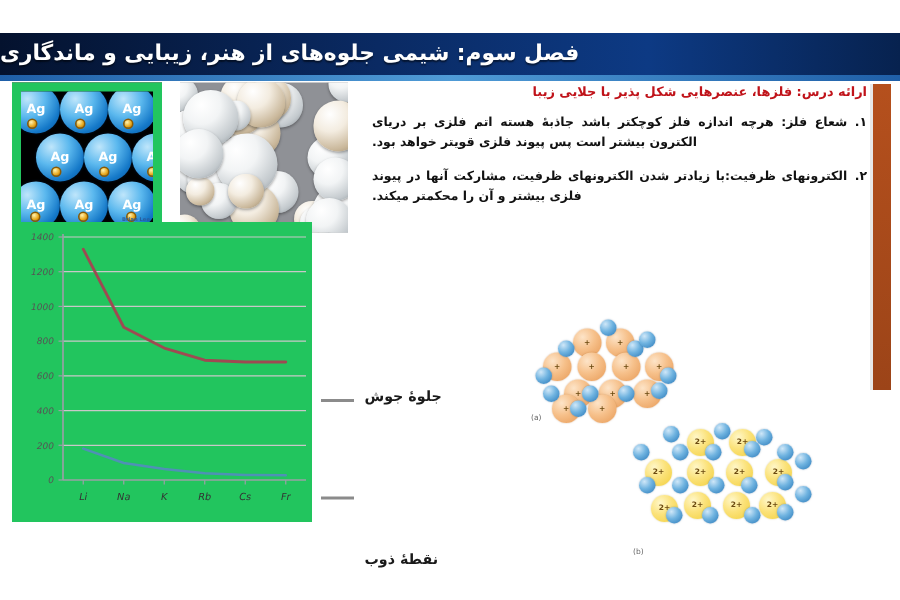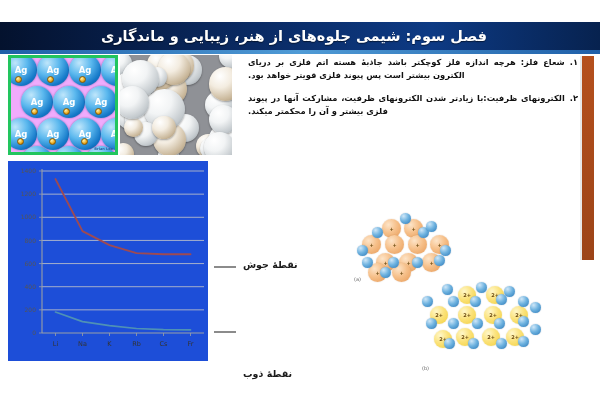--- a/index.html
+++ b/index.html
@@ -14,21 +14,21 @@
     width: 600px; height: 400px;
     background: #ffffff;
     overflow: hidden;
   }
 
   
   .top-white { position:absolute; left:0; top:0; width:600px; height:22px; background:#ffffff; }
   .title-bar {
     position:absolute; left:0; top:22px; width:600px; height:28px;
     background: linear-gradient(90deg, #04122e 0%, #0a2a63 42%, #0d3a84 72%, #07224f 100%);
-    display:flex; align-items:center; justify-content:center;
+    display:flex; align-items:center; justify-content:flex-start;
     padding-right:12px;
   }
   .title-text {
     color:#ffffff; font-size:14.5px; font-weight:bold;
     direction:rtl; white-space:nowrap; letter-spacing:.2px;
     text-shadow:0 1px 1px rgba(0,0,0,.5);
   }
   .thin-blue { position:absolute; left:0; top:50px; width:600px; height:4px;
     background:linear-gradient(90deg,#1f5fa8,#4f9bd6,#1f5fa8); }
 
@@ -36,22 +36,22 @@
   .right-accent {
     position:absolute; right:6px; top:56px; width:12px; height:204px;
     background:linear-gradient(180deg,#b5501d,#9c4418);
   }
   .right-accent-edge {
     position:absolute; right:18px; top:56px; width:2px; height:204px; background:#e8e8e8;
   }
 
   
   .ag-pic {
-    position:absolute; left:8px; top:55px; width:110px; height:100px;
-    background:#f0abfc; border:3px solid #22c55e; overflow:hidden;
+    position:absolute; left:8px; top:55px; width:100px; height:100px;
+    background:#000000; border:6px solid #22c55e; overflow:hidden;
   }
   .ag-grid { position:absolute; inset:0; }
   .ag-ball {
     position:absolute; width:32px; height:32px; border-radius:50%;
     background:radial-gradient(circle at 32% 28%, #bfe6fb 0%, #5bb8ee 38%, #1478c8 72%, #0a4f93 100%);
     display:flex; align-items:center; justify-content:center;
     color:#ffffff; font-size:8.5px; font-weight:bold;
     box-shadow:0 0 2px rgba(0,40,90,.5);
   }
   .ag-e {
@@ -84,22 +84,23 @@
   .bullet {
     display:flex; flex-direction:row; gap:5px;
     font-size:8.3px; line-height:1.62; color:#111111; font-weight:bold;
     margin-bottom:9px;
   }
   .bnum { flex:0 0 auto; color:#111111; }
   .btext { flex:1 1 auto; text-align:justify; text-align-last:left; }
 
   
   .chart-box {
-    position:absolute; left:8px; top:161px; width:200px; height:200px;
-    background:#1d4ed8;
+    position:absolute; left:8px; top:148px; width:200px; height:200px;
+    background:#22c55e;
+    font-style:italic;
   }
   .chart-svg { display:block; }
   .tick-lbl { font-size:6px; fill:#555555; font-family:"DejaVu Sans",sans-serif; }
   .cat-lbl  { font-size:6.5px; fill:#333333; font-family:"DejaVu Sans",sans-serif; }
 
   
   .leg {
     position:absolute; direction:rtl; font-size:9.5px; font-weight:bold;
     color:#1a1a1a; white-space:nowrap;
   }
@@ -223,20 +224,21 @@
       <div class="sp" style="width: 33.8477px; height: 33.8477px; left: 88.6111px; top: 12.3616px; background: radial-gradient(circle at 33% 27%, rgb(255, 255, 255) 0%, rgb(243, 236, 224) 35%, rgb(201, 183, 154) 72%, rgb(141, 126, 102) 100%); box-shadow: rgba(0, 0, 0, 0.35) 0px 1px 2px;"></div>
       <div class="sp" style="width: 22.0481px; height: 22.0481px; left: -9.58663px; top: -3.32934px; background: radial-gradient(circle at 33% 27%, rgb(255, 255, 255) 0%, rgb(242, 244, 245) 35%, rgb(195, 201, 205) 72%, rgb(127, 135, 141) 100%); box-shadow: rgba(0, 0, 0, 0.35) 0px 1px 2px;"></div>
       <div class="sp" style="width: 30.8905px; height: 30.8905px; left: 84.0263px; top: 77.383px; background: radial-gradient(circle at 33% 27%, rgb(255, 255, 255) 0%, rgb(242, 244, 245) 35%, rgb(195, 201, 205) 72%, rgb(127, 135, 141) 100%); box-shadow: rgba(0, 0, 0, 0.35) 0px 1px 2px;"></div>
       <div class="sp" style="width: 29.8564px; height: 29.8564px; left: -7.85872px; top: 17.6344px; background: radial-gradient(circle at 33% 27%, rgb(255, 255, 255) 0%, rgb(242, 244, 245) 35%, rgb(195, 201, 205) 72%, rgb(127, 135, 141) 100%); box-shadow: rgba(0, 0, 0, 0.35) 0px 1px 2px;"></div>
       <div class="sp" style="width: 19.5383px; height: 19.5383px; left: 27.9682px; top: 12.4125px; background: radial-gradient(circle at 33% 27%, rgb(255, 255, 255) 0%, rgb(242, 244, 245) 35%, rgb(195, 201, 205) 72%, rgb(127, 135, 141) 100%); box-shadow: rgba(0, 0, 0, 0.35) 0px 1px 2px;"></div>
       <div class="sp" style="width: 36.9733px; height: 36.9733px; left: 2.12434px; top: 5.44583px; background: radial-gradient(circle at 33% 27%, rgb(255, 255, 255) 0%, rgb(242, 244, 245) 35%, rgb(195, 201, 205) 72%, rgb(127, 135, 141) 100%); box-shadow: rgba(0, 0, 0, 0.35) 0px 1px 2px;"></div>
       <div class="sp" style="width: 32.9761px; height: 32.9761px; left: -3.81006px; top: 30.759px; background: radial-gradient(circle at 33% 27%, rgb(255, 255, 255) 0%, rgb(242, 244, 245) 35%, rgb(195, 201, 205) 72%, rgb(127, 135, 141) 100%); box-shadow: rgba(0, 0, 0, 0.35) 0px 1px 2px;"></div>
     </div>
 
   <div class="text-col">
+    <div class="lead-red">ارائه درس:  فلزها، عنصرهایی شکل پذیر با جلایی زیبا</div>
 
     <div class="bullet">
       <span class="bnum">۱.</span>
       <span class="btext">شعاع فلز:  هرچه اندازه فلز کوچکتر باشد جاذبهٔ هسته اتم فلزی بر دریای الکترون بیشتر است پس پیوند فلزی قویتر خواهد بود.</span>
     </div>
 
     <div class="bullet">
       <span class="bnum">۲.</span>
       <span class="btext">الکترونهای ظرفیت:با زیادتر شدن الکترونهای ظرفیت، مشارکت آنها در پیوند فلزی بیشتر و آن را محکمتر میکند.</span>
     </div>
@@ -280,21 +282,21 @@
         <line x1="155.5" y1="172" x2="155.5" y2="175" stroke="#9aa0a6" stroke-width="0.8"></line>
         <text x="155.5" y="185" text-anchor="middle" class="cat-lbl">Cs</text>
         <line x1="182.5" y1="172" x2="182.5" y2="175" stroke="#9aa0a6" stroke-width="0.8"></line>
         <text x="182.5" y="185" text-anchor="middle" class="cat-lbl">Fr</text>
         <polyline points="47.5,18.099999999999994 74.5,70.17142857142858 101.5,84.05714285714286 128.5,92.15714285714286 155.5,93.31428571428572 182.5,93.31428571428572" fill="none" stroke="#9e4a52" stroke-width="1.9" stroke-linejoin="round" stroke-linecap="round"></polyline>
         <polyline points="47.5,151.0557142857143 74.5,160.66 101.5,164.71 128.5,167.48714285714286 155.5,168.6442857142857 182.5,168.87571428571428" fill="none" stroke="#4f91b5" stroke-width="1.7" stroke-linejoin="round" stroke-linecap="round"></polyline>
       </svg>
   </div>
 
   <div class="leg-dash dash-boil leg-dash"></div>
-  <div class="leg leg-boil">نقطهٔ جوش</div>
+  <div class="leg leg-boil">جلوهٔ جوش</div>
   <div class="leg-dash dash-melt leg-dash"></div>
   <div class="leg leg-melt">نقطهٔ ذوب</div>
 
   <div class="diag diag-a" id="diagA">
     <div class="diag-cap" style="left:2px;bottom:1px;">(a)</div>
   <div class="ion ion-o" style="width: 19px; height: 19px; left: 30px; top: 14px;">+</div>
       <div class="ion ion-o" style="width: 19px; height: 19px; left: 52px; top: 14px;">+</div>
       <div class="ion ion-o" style="width: 19px; height: 19px; left: 10px; top: 30px;">+</div>
       <div class="ion ion-o" style="width: 19px; height: 19px; left: 33px; top: 30px;">+</div>
       <div class="ion ion-o" style="width: 19px; height: 19px; left: 56px; top: 30px;">+</div>

